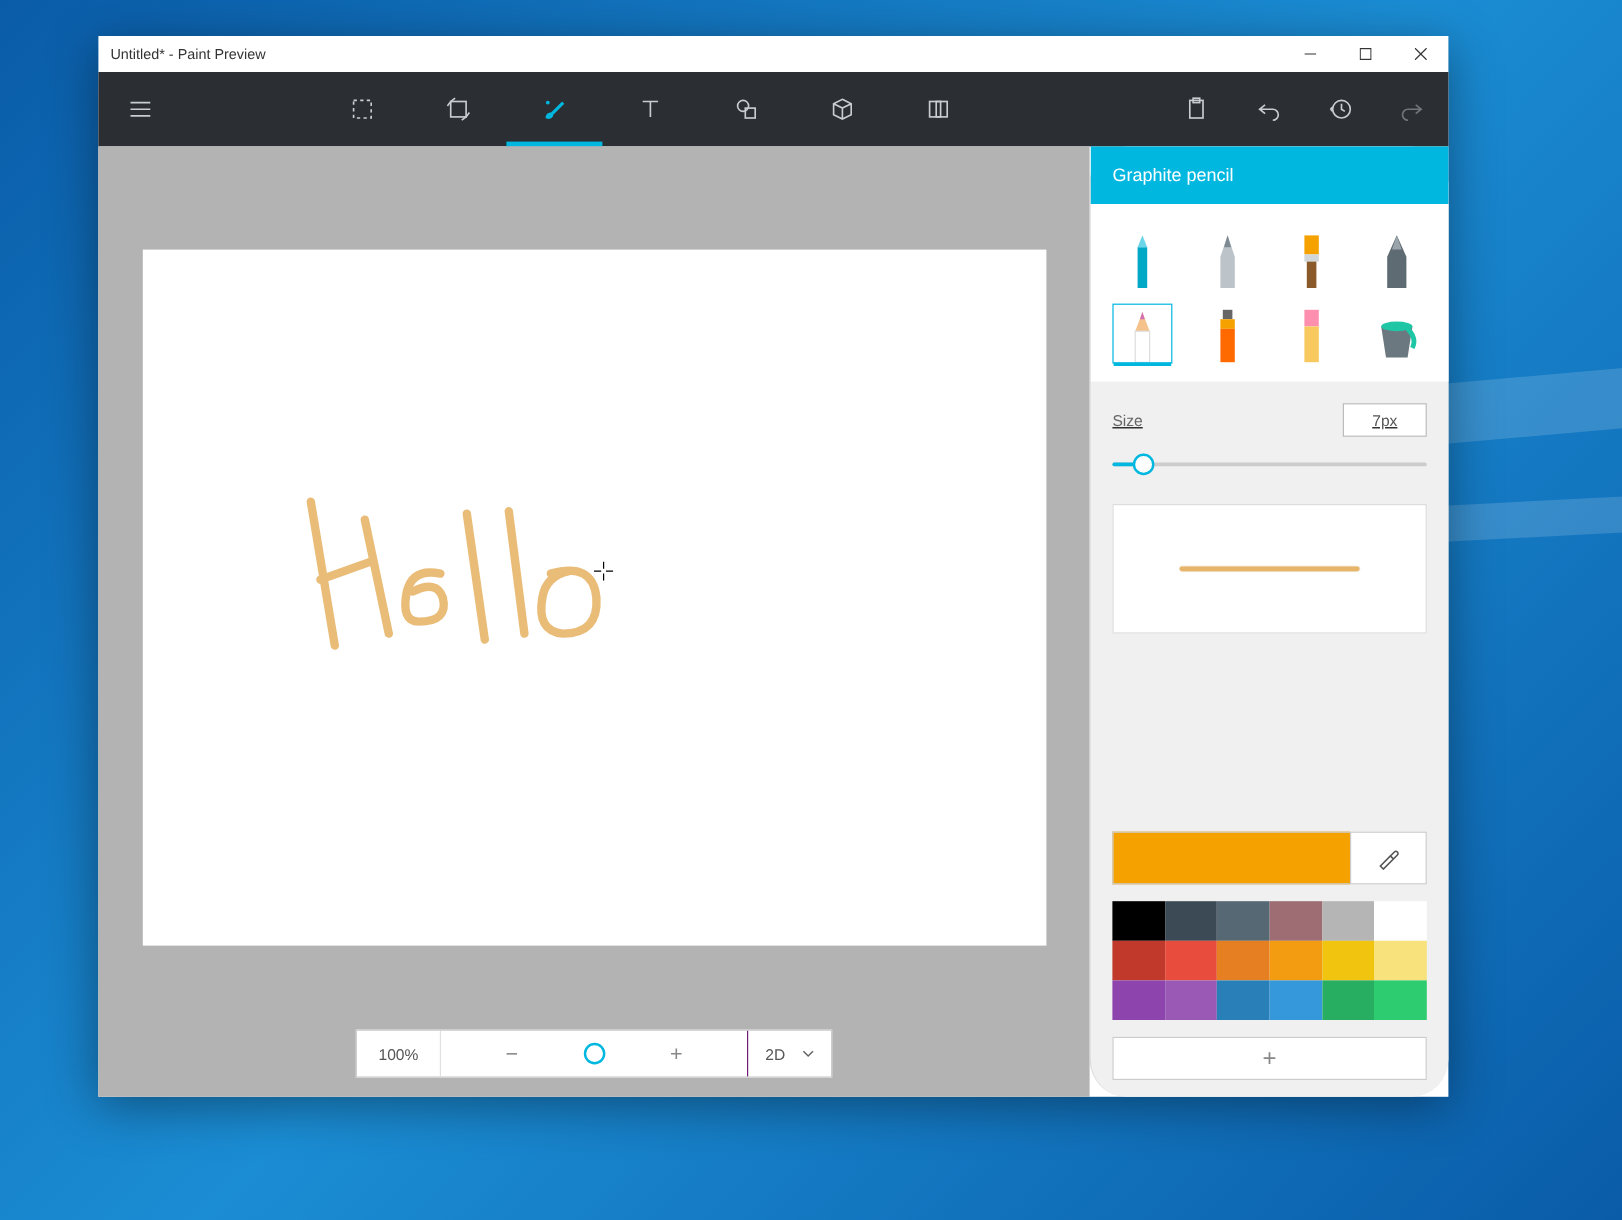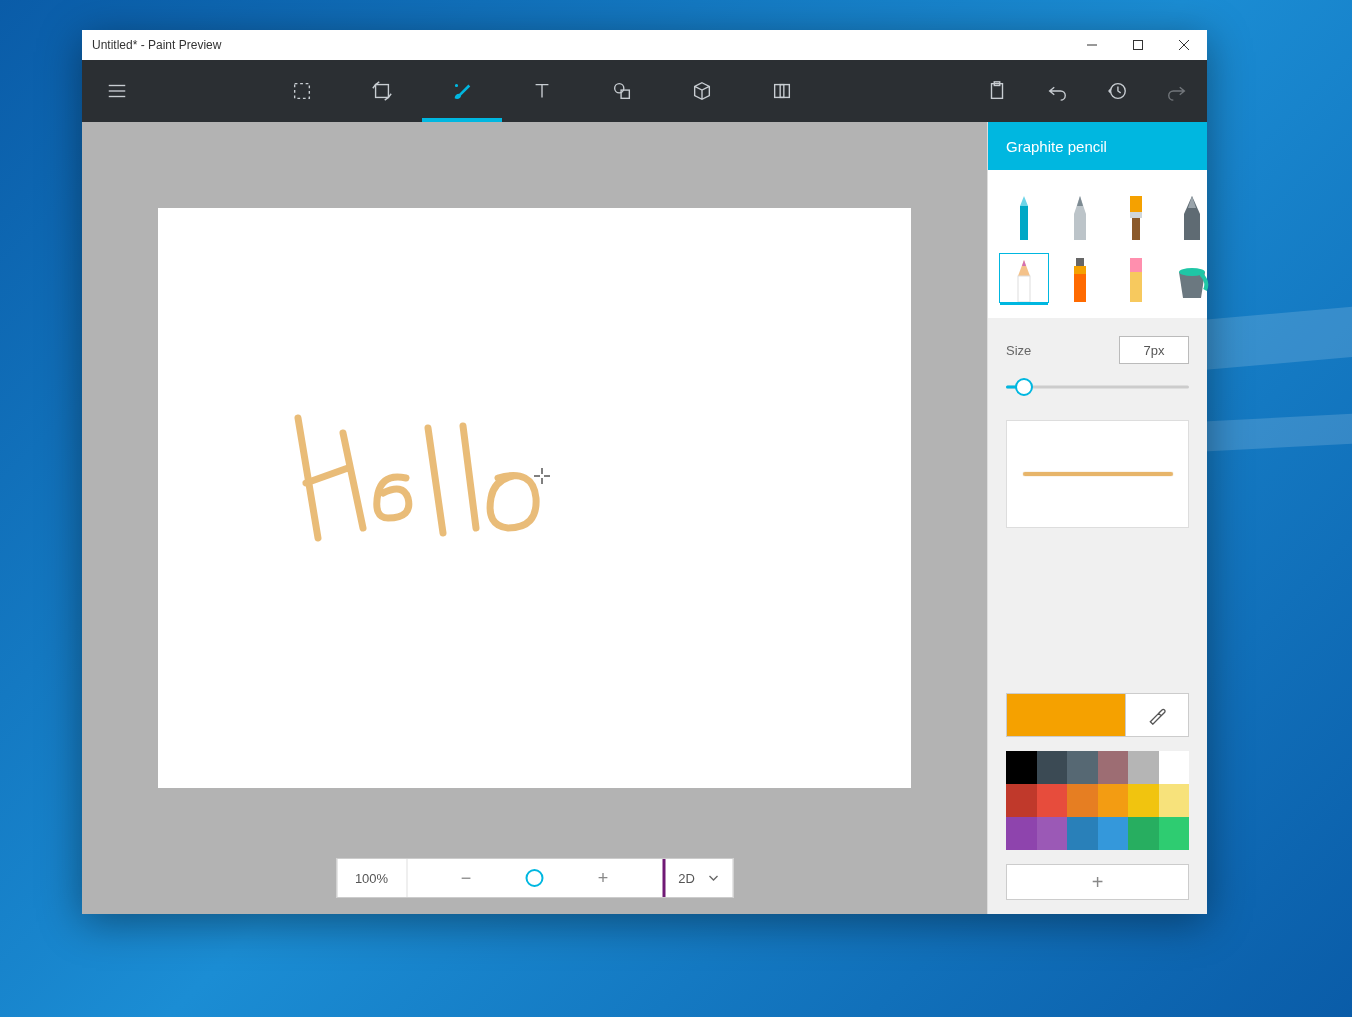--- a/index.html
+++ b/index.html
@@ -84,47 +84,48 @@
     background:#fff; border:1px solid #ccc;
     display:flex; align-items:center;
     font-size:13px; color:#555;gap:42px;
   }
   .zoom-pct { width:70px; text-align:center; border-right:1px solid #e0e0e0; height:100%; display:flex; align-items:center; justify-content:center;}
   .zoom-btn { width:34px; text-align:center; font-size:18px; color:#888; height:100%; display:flex; align-items:center; justify-content:center;}
   .zoom-slider { flex:1; height:100%; display:flex; align-items:center; padding:0 6px; position:relative;}
   .zoom-track { height:3px; background:#ccc; width:100%; position:relative; border-radius:2px;}
   .zoom-fill { position:absolute; left:0; top:0; bottom:0; width:50%; background:#00b7e0; border-radius:2px;}
   .zoom-thumb { position:absolute; left:50%; top:50%; width:18px; height:18px; border-radius:50%; background:#fff; border:2px solid #00b7e0; transform:translate(-50%,-50%);}
-  .zoom-mode { width:70px; border-left:3px solid #701a75; height:100%; display:flex; align-items:center; justify-content:center; gap:14px;}
+  .zoom-mode { width:70px; border-left:1px solid #701a75; height:100%; display:flex; align-items:center; justify-content:center; gap:14px;}
 
   
   .sidepanel {
-    width: 220px; background:#f0f0f0; display:flex; flex-direction:column;
+    width: 299px; background:#f0f0f0; display:flex; flex-direction:column;
     border-left:1px solid #ddd;
+    border-radius:31px;
   }
   .sp-header {
     height:48px; background:#00b7e0; color:#fff;
     display:flex; align-items:center; padding:0 18px;
     font-size:15px;
   }
   .brush-grid {
     background:#fff; padding:22px 12px 16px;
     display:grid; grid-template-columns:repeat(4,1fr);
     gap:14px 8px;
     justify-items:center; align-items:end;
   }
   .brush-cell {
     width:48px; height:48px; display:flex; align-items:flex-end; justify-content:center;
     position:relative;
   }
   .brush-cell.selected { background:#fff; outline:1px solid #00b7e0; }
   .brush-cell.selected::after{ content:''; position:absolute; left:0; right:0; bottom:-3px; height:3px; background:#00b7e0;}
 
   .size-block { padding:18px 18px 24px; }
-  .size-row { display:flex; align-items:center; justify-content:space-between; margin-bottom:14px;}
+  .size-row { display:flex; align-items:center; justify-content:space-between; margin-bottom:14px;text-decoration:underline;}
   .size-label { font-size:13px; color:#666; }
   .size-box { width:70px; height:28px; border:1px solid #bbb; background:#fff; display:flex; align-items:center; justify-content:center; font-size:13px; color:#555;}
   .size-slider { position:relative; height:18px; }
   .size-track { position:absolute; left:0; right:0; top:50%; height:3px; background:#ccc; transform:translateY(-50%); border-radius:2px;}
   .size-fill { position:absolute; left:0; top:50%; height:3px; background:#00b7e0; transform:translateY(-50%); width:10%; border-radius:2px;}
   .size-thumb { position:absolute; left:10%; top:50%; width:18px; height:18px; border-radius:50%; background:#fff; border:2px solid #00b7e0; transform:translate(-50%,-50%);}
 
   .preview-box {
     margin:0 18px 18px; height:108px; background:#fff; border:1px solid #ddd;
     display:flex; align-items:center; justify-content:center;

